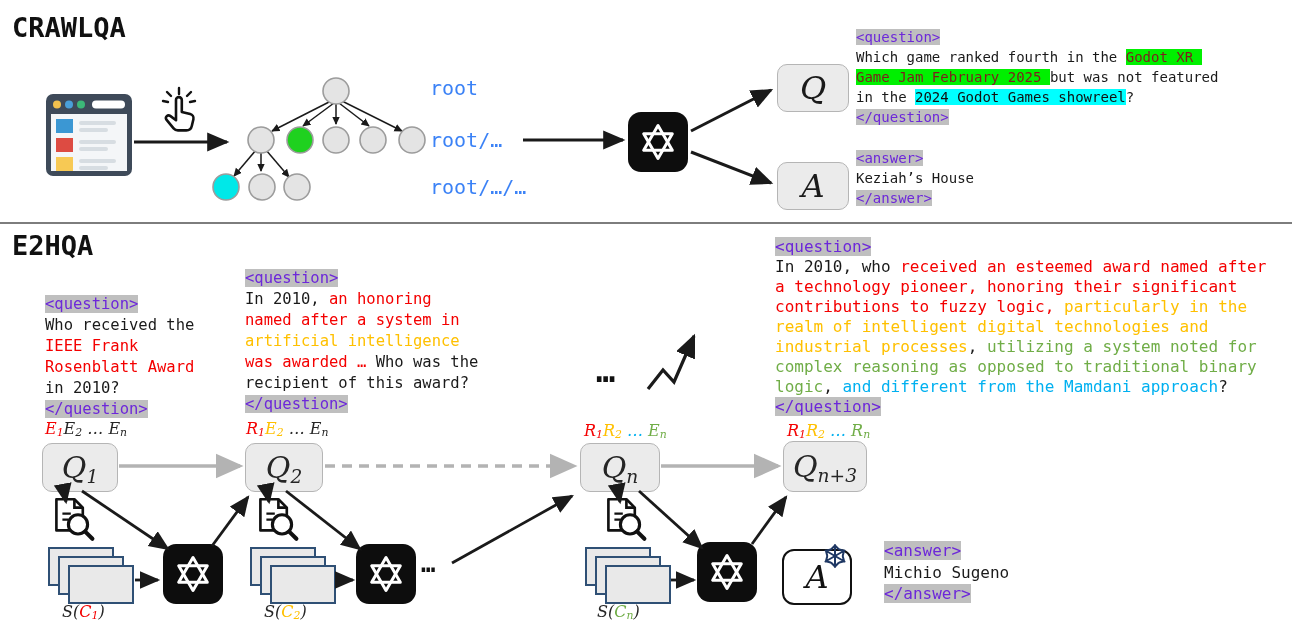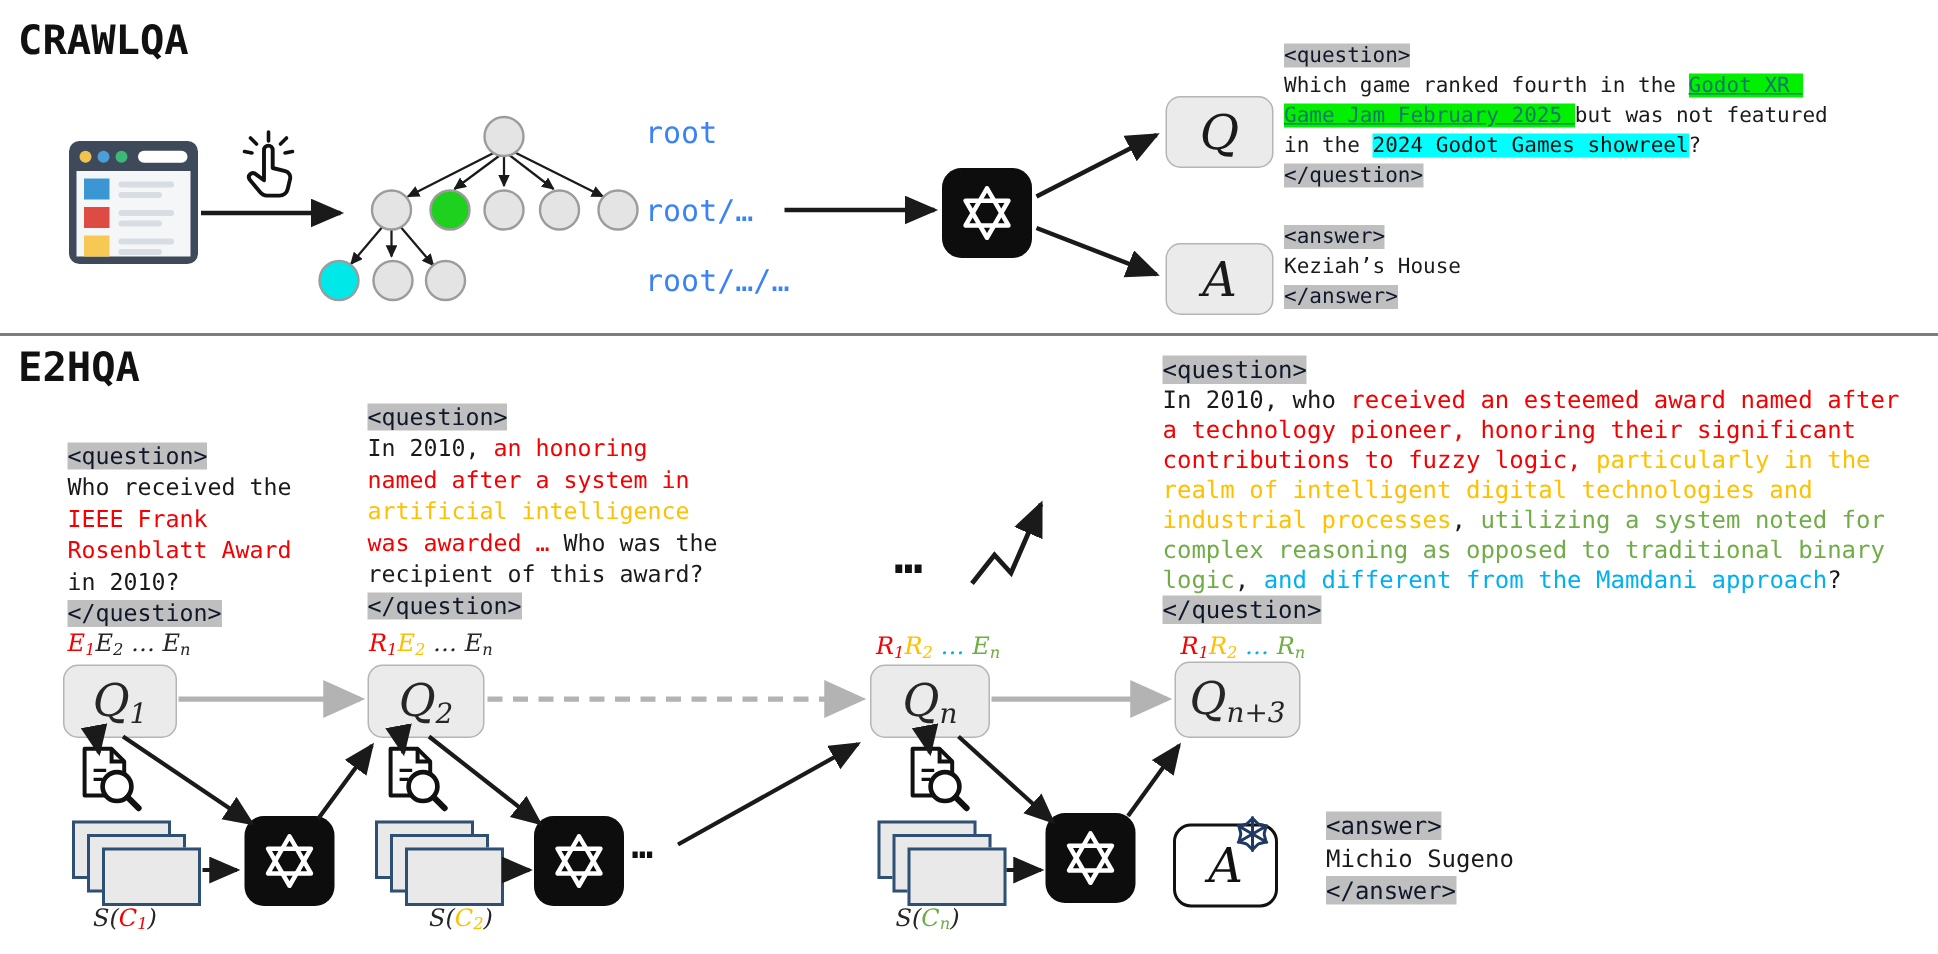--- a/index.html
+++ b/index.html
@@ -15,22 +15,22 @@
   .f15{font-size:15.5px;line-height:21px;}
   .f16{font-size:16px;line-height:20px;}
   .f16a{font-size:16px;line-height:21.5px;}
   .treelabel{position:absolute;font-size:20px;color:#3b82f6;z-index:4;text-align:center;}
   .seg-plain{color:var(--c-text_dark);}
   .seg-dark{color:#262626;}
   .seg-red{color:var(--c-red);}
   .seg-yellow{color:var(--c-yellow);}
   .seg-green{color:var(--c-green);}
   .seg-blue{color:var(--c-blue);}
-  .seg-tag{background:var(--c-tag_bg);color:#0f172a;}
-  .seg-hlgreen{background:var(--c-hl_green);color:#0f766e;text-decoration:underline;}
+  .seg-tag{background:var(--c-tag_bg);color:#6d28d9;}
+  .seg-hlgreen{background:var(--c-hl_green);color:#7f1d1d;}
   .seg-hlcyan{background:var(--c-hl_cyan);color:#111;}
   .qbox{position:absolute;background:var(--c-box_fill);border:1.5px solid #b5b5b5;border-radius:10px;
         display:flex;align-items:center;justify-content:center;z-index:2;
         font-family:"DejaVu Serif",serif;font-style:italic;font-size:30px;color:#1a1a1a;}
   .qbox.big{font-size:32px;}
   .qbox sub{font-size:0.62em;vertical-align:-0.28em;line-height:0;}
   .ent{position:absolute;font-family:"DejaVu Serif",serif;font-style:italic;font-size:16px;z-index:4;white-space:pre;}
   .ent sub,.slabel sub{font-size:0.68em;vertical-align:-0.22em;line-height:0;}
   .slabel{position:absolute;font-family:"DejaVu Serif",serif;font-style:italic;font-size:16px;z-index:4;white-space:pre;}
   .card{position:absolute;width:62px;height:35px;background:#e9e9e9;border:2px solid var(--c-card_border);z-index:2;}
@@ -259,21 +259,21 @@
   <div class="card" style="left:58px;top:556px;"></div>
   <div class="card" style="left:68px;top:565px;"></div>
   <div class="card" style="left:250px;top:547px;"></div>
   <div class="card" style="left:260px;top:556px;"></div>
   <div class="card" style="left:270px;top:565px;"></div>
   <div class="card" style="left:585px;top:547px;"></div>
   <div class="card" style="left:595px;top:556px;"></div>
   <div class="card" style="left:605px;top:565px;"></div>
 
   <div class="slabel" style="left:62px;top:602px;"><span class="seg-dark">S(</span><span class="seg-red">C<sub>1</sub></span><span class="seg-dark">)</span></div>
-  <div class="slabel" style="left:264px;top:602px;margin-left:22px;"><span class="seg-dark">S(</span><span class="seg-yellow">C<sub>2</sub></span><span class="seg-dark">)</span></div>
+  <div class="slabel" style="left:264px;top:602px;"><span class="seg-dark">S(</span><span class="seg-yellow">C<sub>2</sub></span><span class="seg-dark">)</span></div>
   <div class="slabel" style="left:597px;top:602px;"><span class="seg-dark">S(</span><span class="seg-green">C<sub>n</sub></span><span class="seg-dark">)</span></div>
 
   <div class="abox">A</div>
 
   <div class="tblock f16a" style="left:884px;top:540px;">
       <div class="line"><span class="seg-tag">&lt;answer&gt;</span></div>
       <div class="line"><span class="seg-plain">Michio Sugeno</span></div>
       <div class="line"><span class="seg-tag">&lt;/answer&gt;</span></div>
     </div>
 

